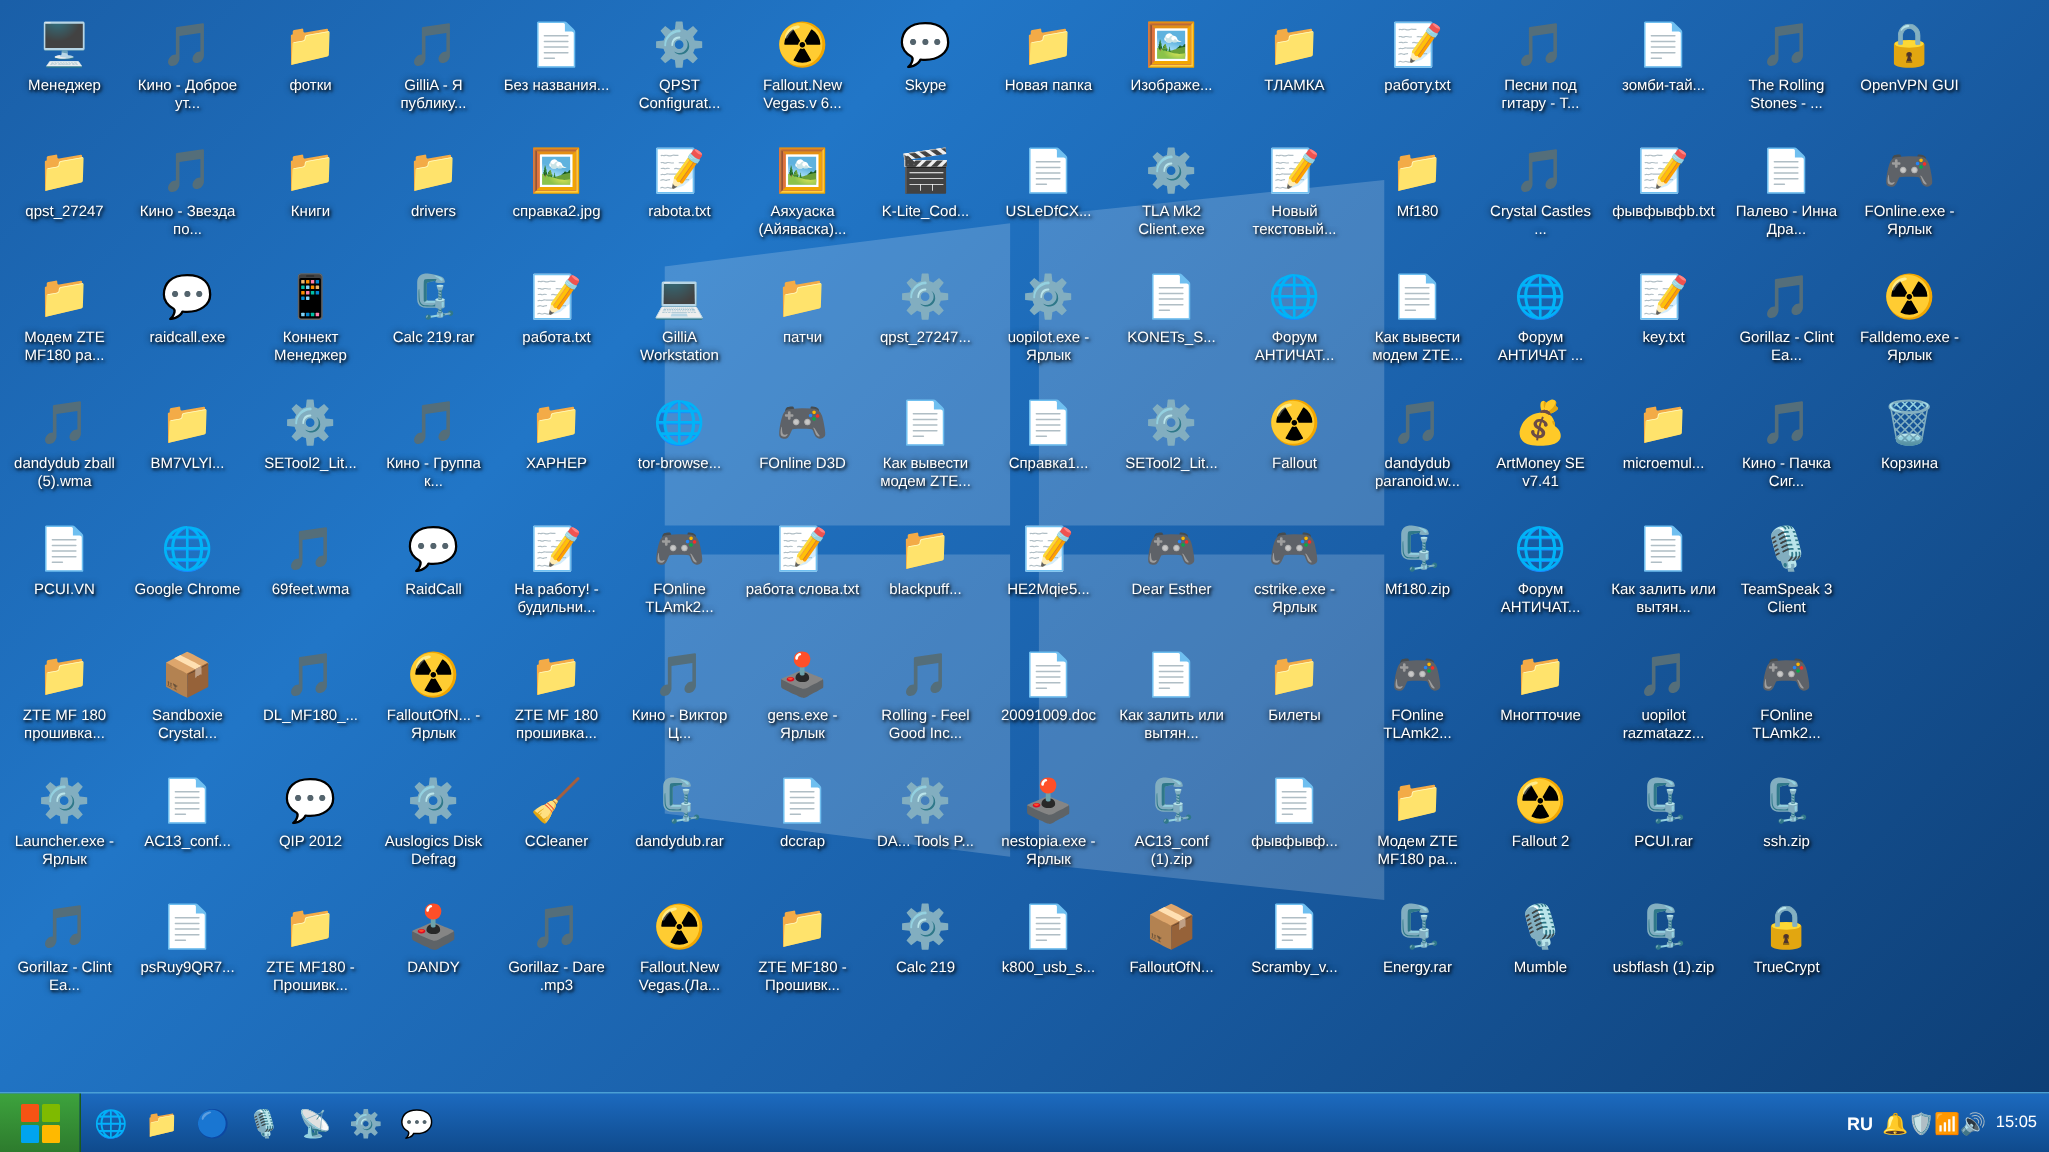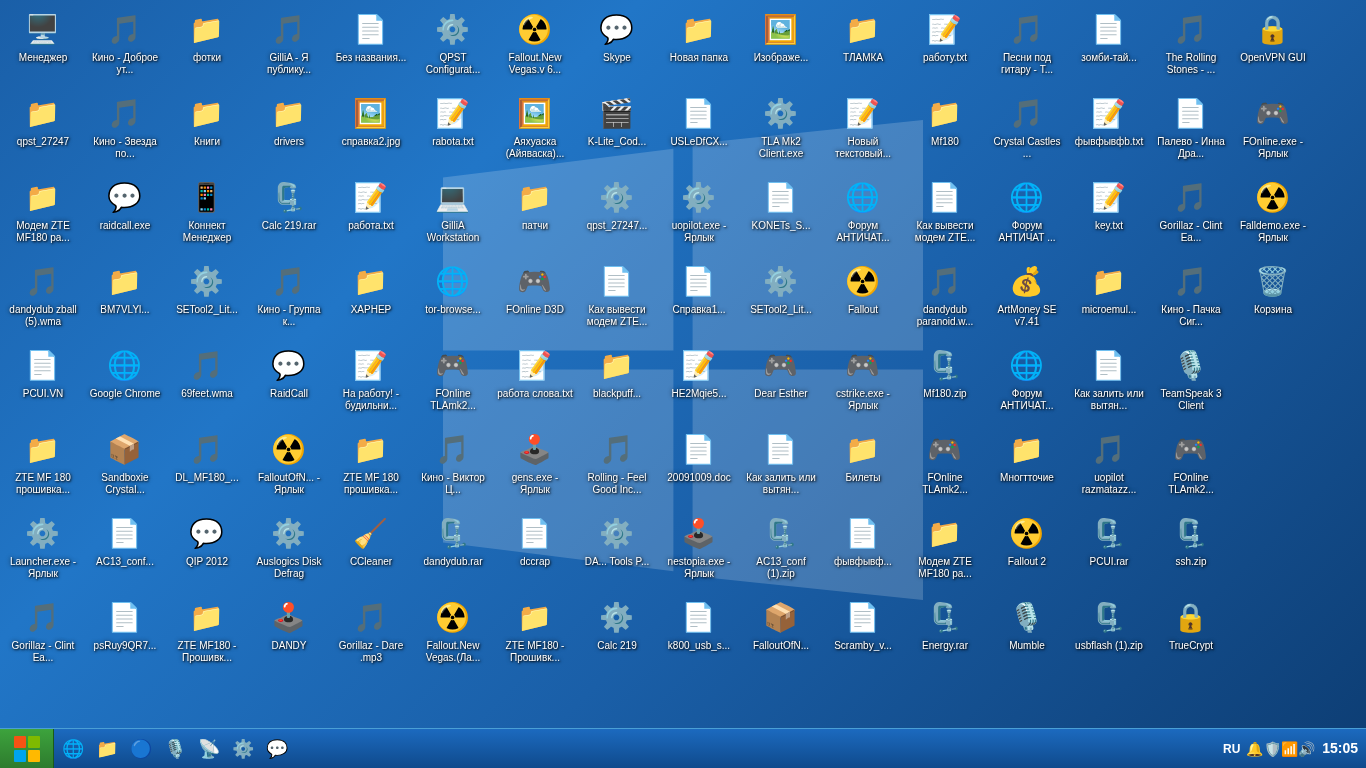--- a/index.html
+++ b/index.html
@@ -126,24 +126,23 @@
       display: flex;
       align-items: center;
       padding: 0 8px;
       gap: 6px;
       color: #fff;
       font-size: 11px;
     }
 
     .taskbar-clock {
       text-align: center;
-      font-size: 14px;
+      font-size: 11px;
       color: #fff;
       line-height: 1.3;
-      font-weight: bold;
     }
 
     .taskbar-lang {
       color: #fff;
       font-size: 12px;
       font-weight: bold;
     }
   </style>
 </head>
 <body>

